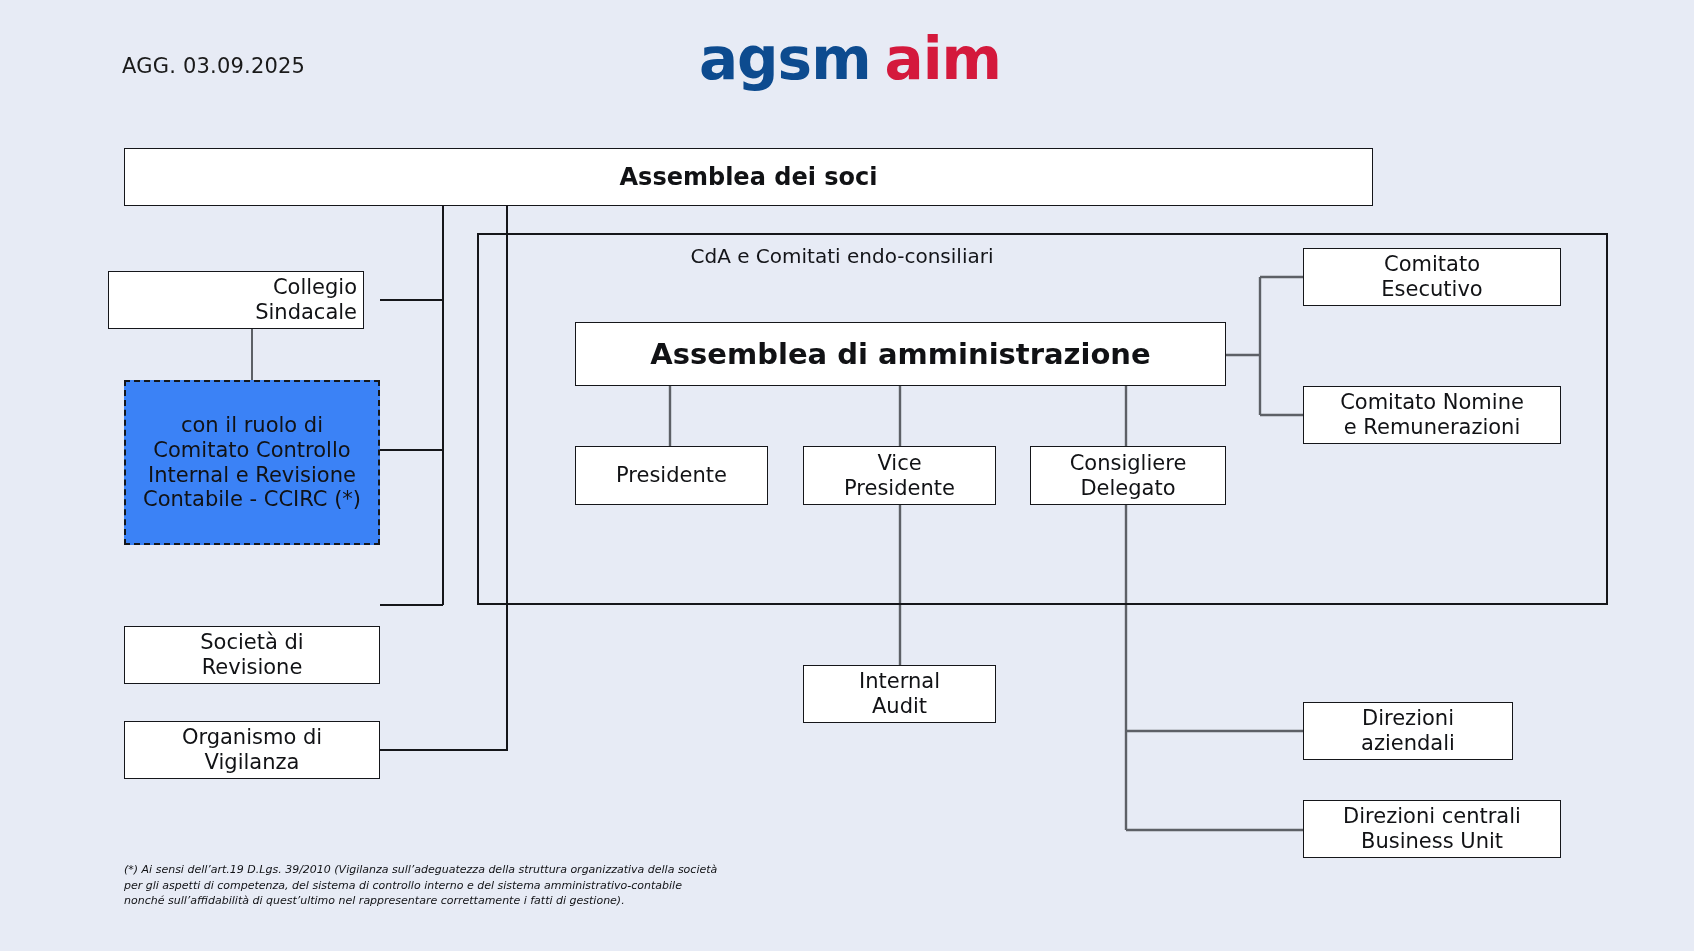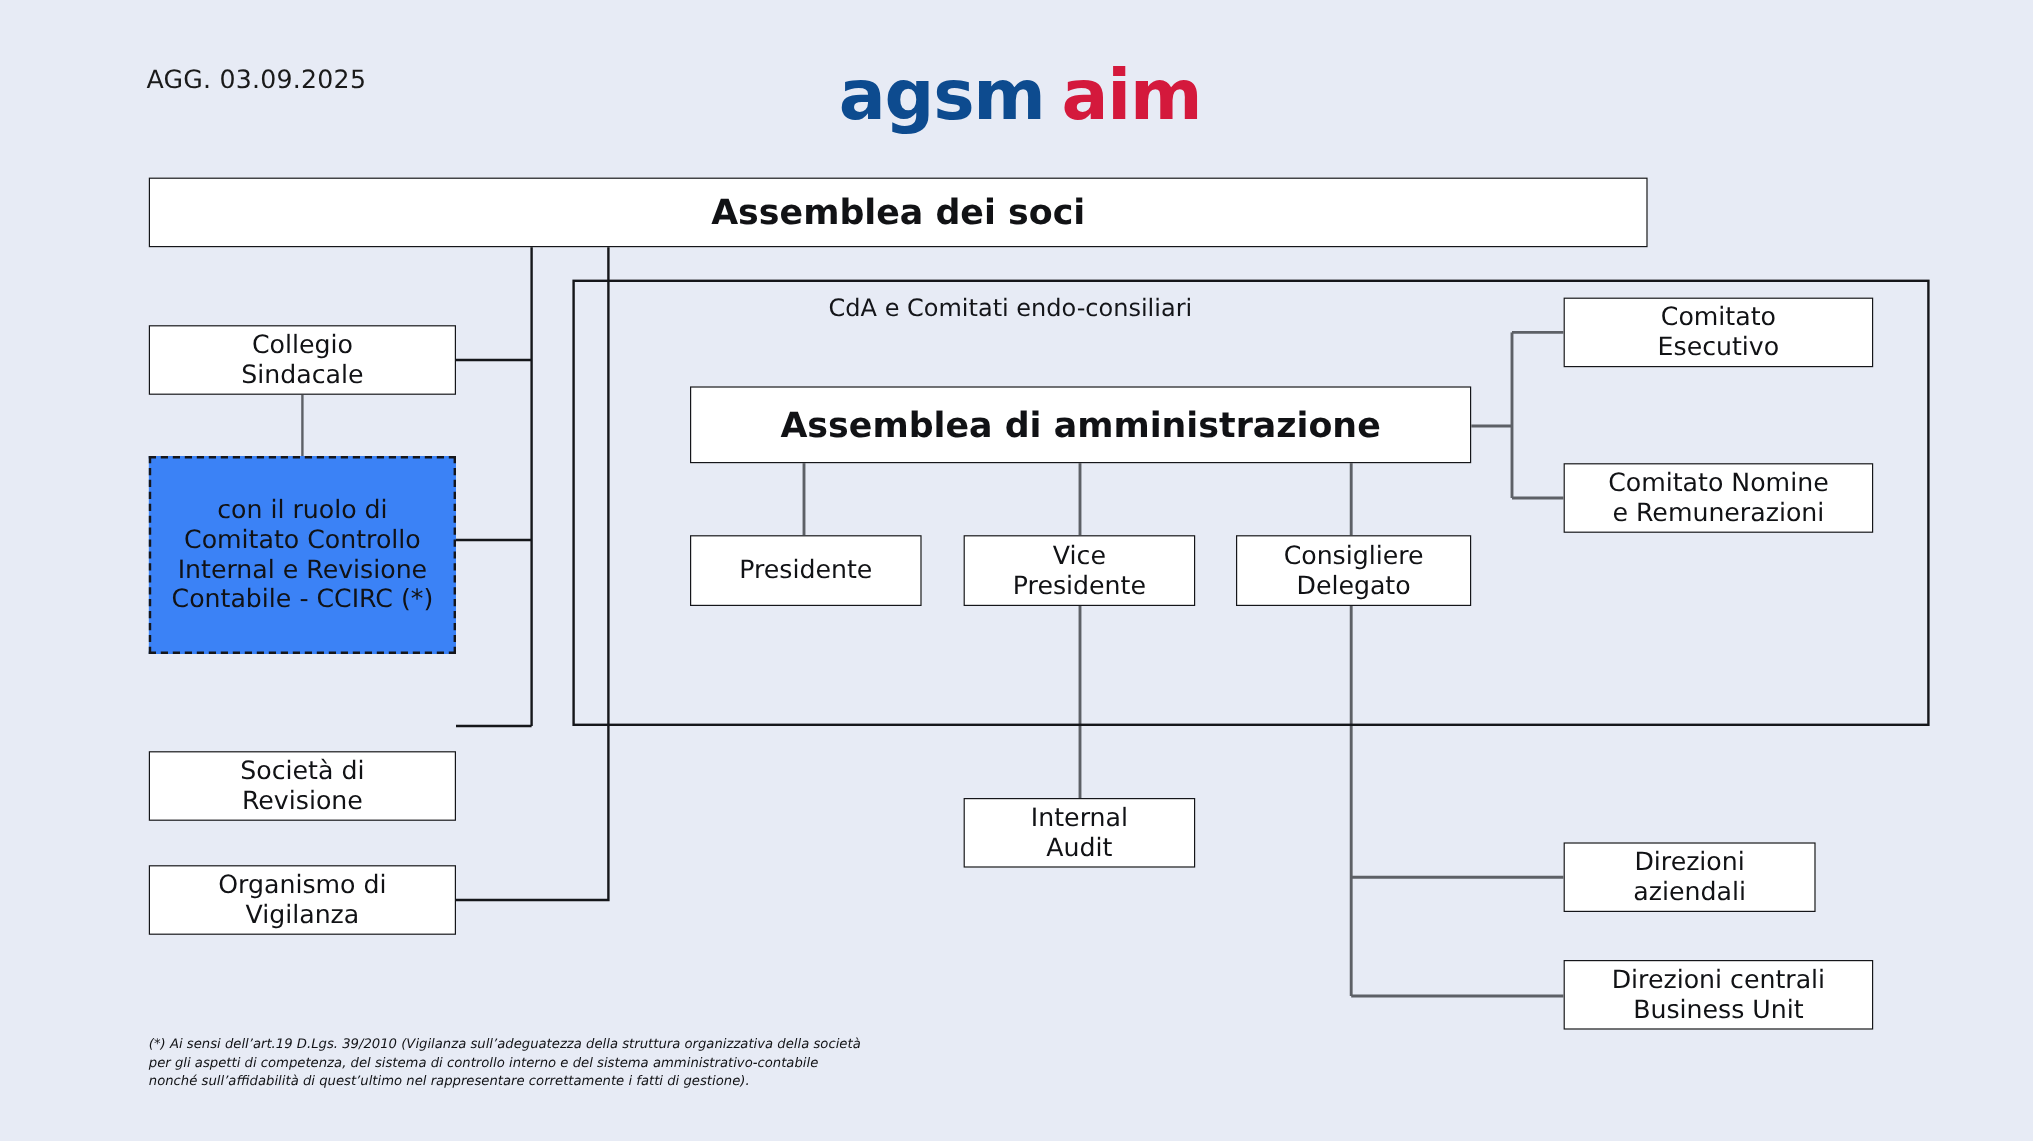--- a/index.html
+++ b/index.html
@@ -35,21 +35,20 @@
     position: absolute;
     left: 650px;
     top: 30px;
     width: 400px;
     text-align: center;
     font-size: 58px;
     font-weight: bold;
     letter-spacing: -1px;
     line-height: 1;
     white-space: nowrap;
-    margin-top: 20px;
   }
   .logo .mark-a { color: #0d4b8f; }
   .logo .mark-b { color: #d4193c; margin-left: 14px; }
 
   
   svg.wires {
     position: absolute;
     left: 0; top: 0;
     width: 1694px;
     height: 951px;
@@ -71,21 +70,21 @@
     line-height: 1.18;
     padding: 2px 6px;
   }
   .node.dashed {
     border-style: dashed;
     border-width: 2px;
     background: #3b82f6;
   }
   .node.head {
     font-weight: bold;
-    font-size: 29px;
+    font-size: 24px;
   }
   .node.headbig {
     font-weight: bold;
     font-size: 29px;
   }
   .node .lines { width: 100%; }
 
   
   .group-frame {
     position: absolute;
@@ -160,21 +159,21 @@
     </g>
   </svg>
 
   <div class="node head" style="left:124px; top:148px; width:1249px; height:58px;">
     <span class="lines">Assemblea dei soci</span>
   </div>
 
   <div class="group-frame" style="left:477px; top:233px; width:1131px; height:372px;"></div>
   <div class="group-label" style="left:627px; top:244px; width:430px;">CdA e Comitati endo-consiliari</div>
 
-  <div class="node" style="left:124px; top:271px; width:256px; height:58px;">
+  <div class="node" style="left:108px; top:271px; width:256px; height:58px;text-align:right;">
     <span class="lines">
       <span>Collegio</span><br>
       <span>Sindacale</span>
     </span>
   </div>
 
   <div class="node dashed" style="left:124px; top:380px; width:256px; height:165px;">
     <span class="lines">
       <span>con il ruolo di</span><br>
       <span>Comitato Controllo</span><br>

